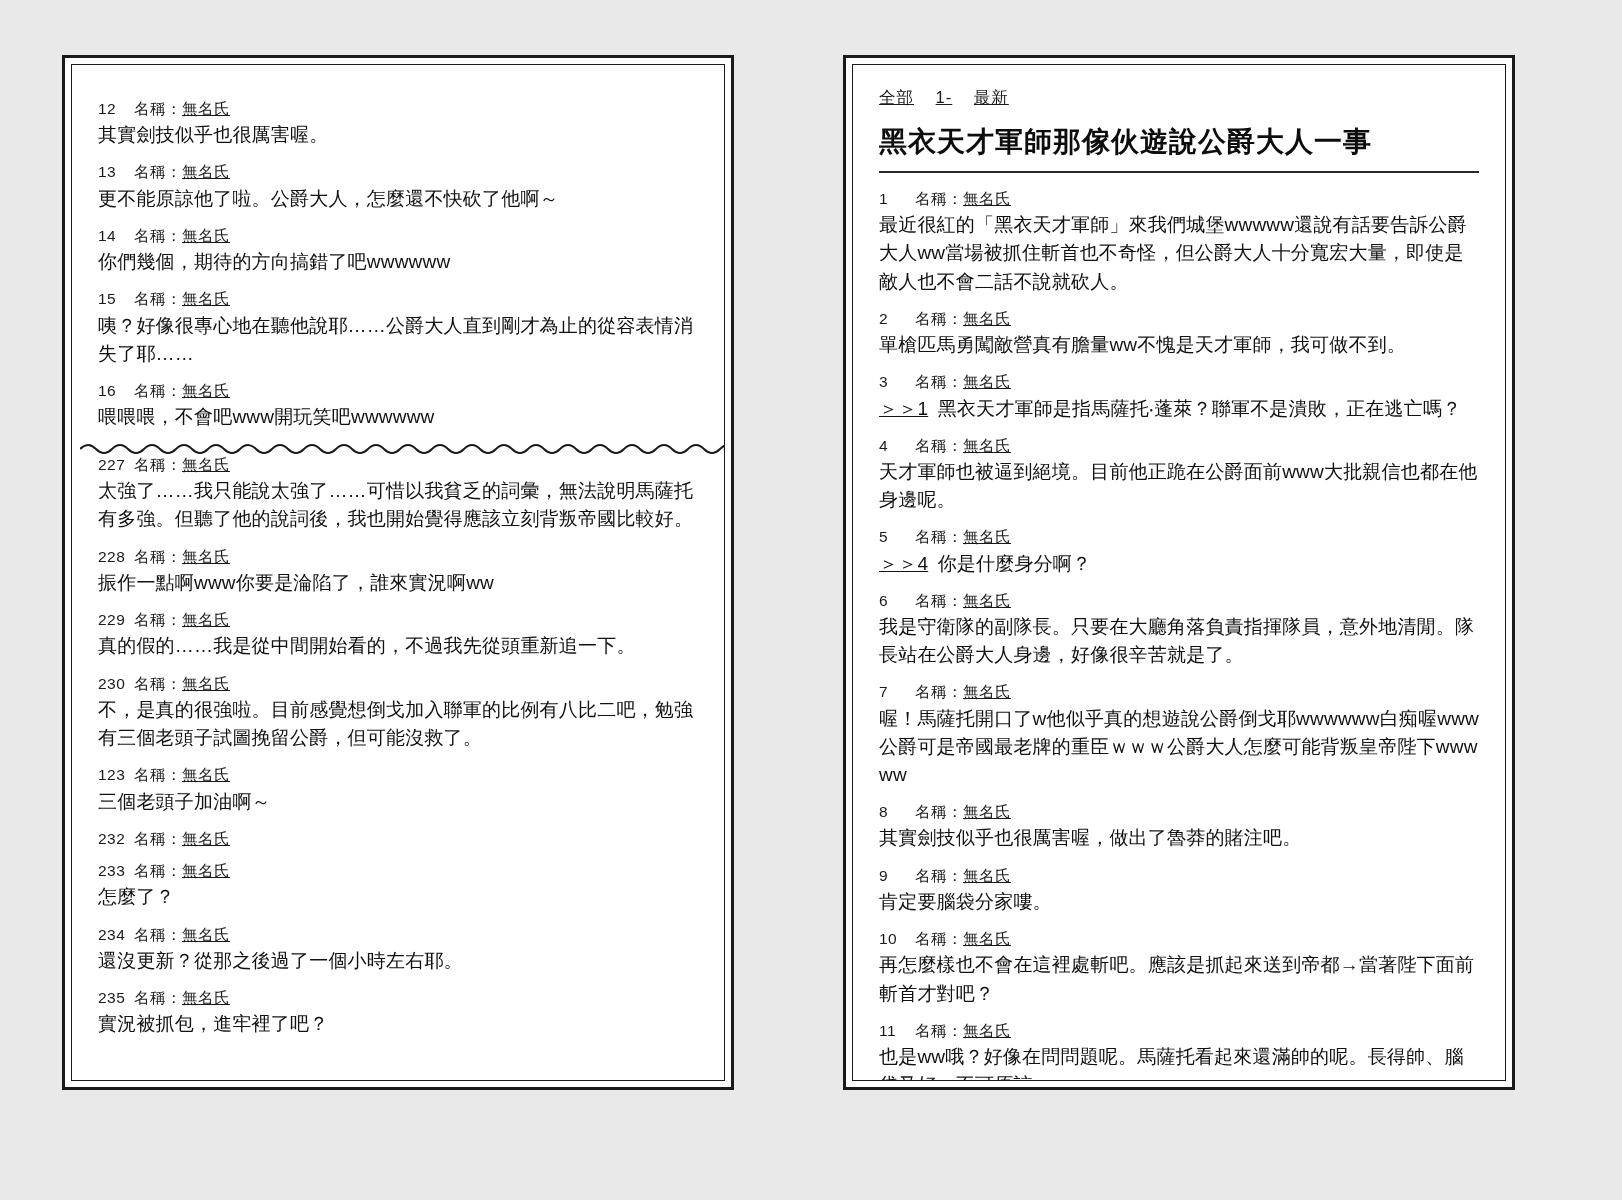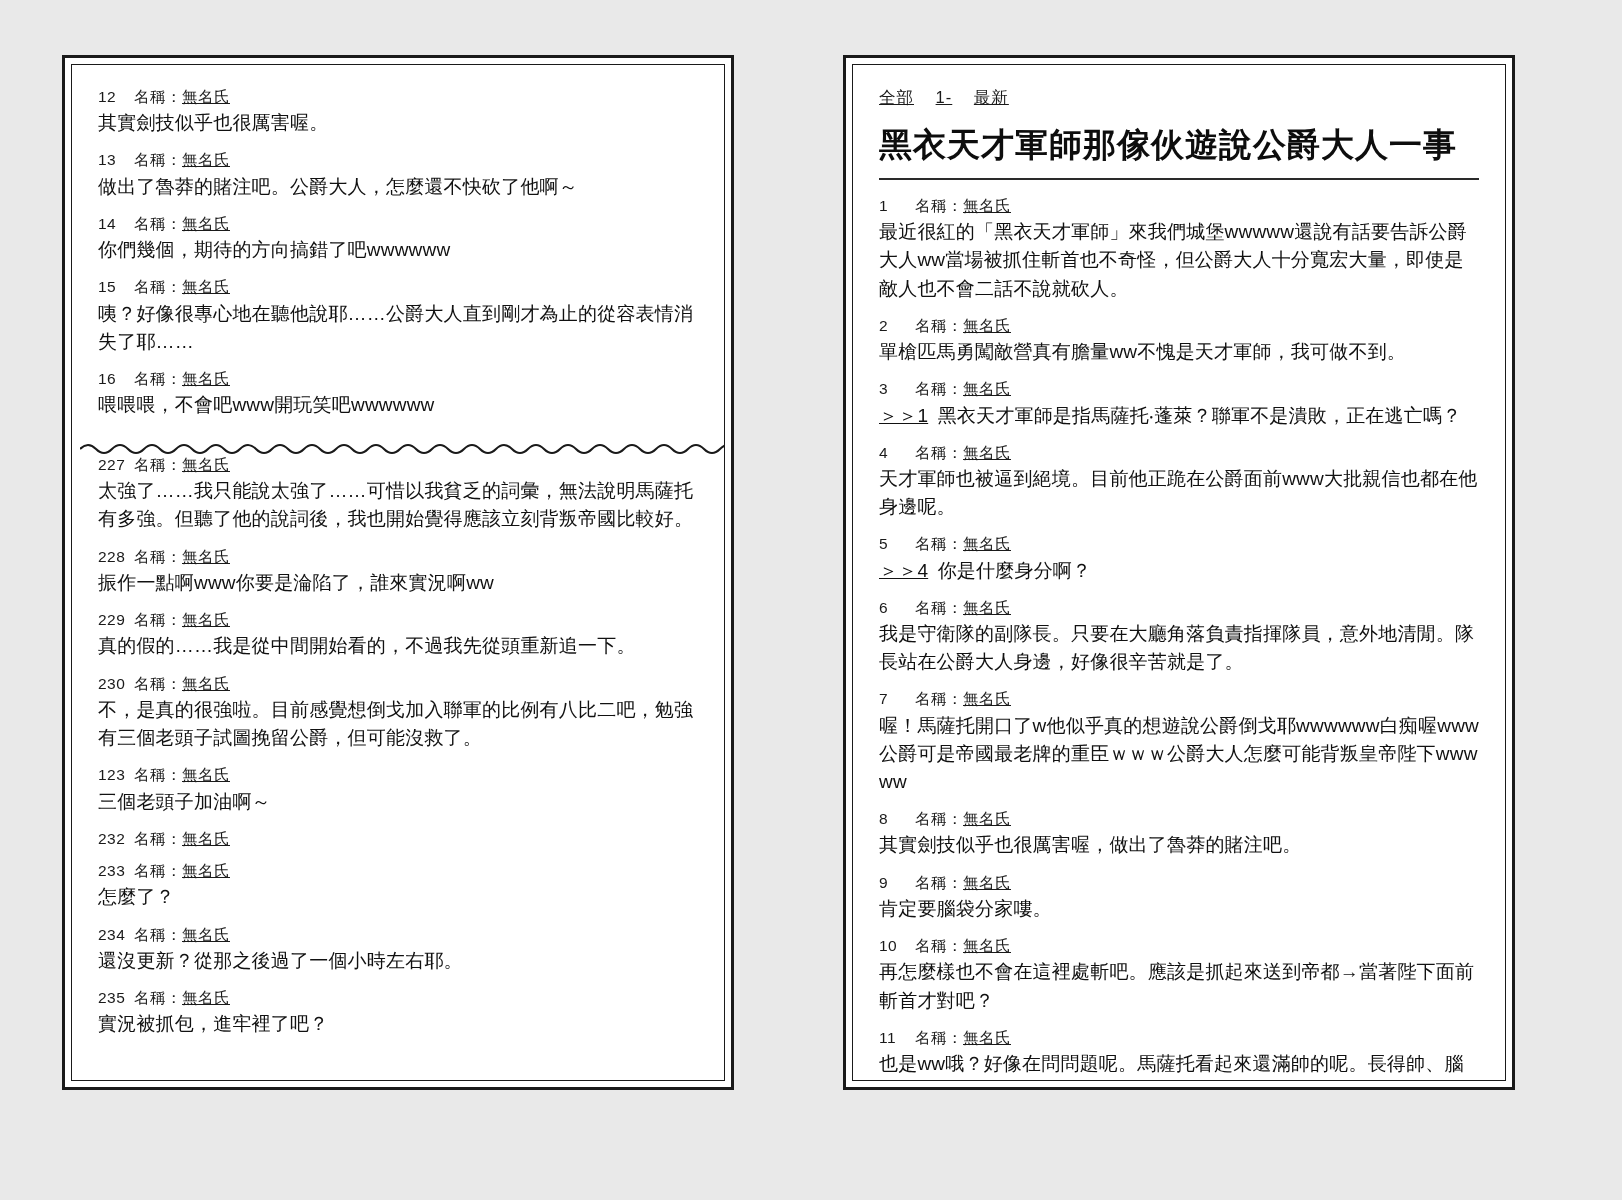--- a/index.html
+++ b/index.html
@@ -76,21 +76,21 @@
     word-break: break-all;
   }
   .quote-ref {
     text-decoration: underline;
     margin-right: 4px;
   }
 
   
   #left-top {
     position: absolute;
-    left: 0; right: 0; top: 0;
+    left: 0; right: 0; top: 12px;
     padding: 22px 26px 0 26px;
     box-sizing: border-box;
   }
   #wavy {
     position: absolute;
     left: 8px;
     right: 8px;
     top: 375px;
     height: 18px;
   }
@@ -104,21 +104,21 @@
 
   
   .nav-row {
     font-size: 16.5px;
     color: #1a1a1a;
     margin-bottom: 14px;
     letter-spacing: 1px;
   }
   .nav-row span { text-decoration: underline; margin-right: 16px; }
   .board-title {
-    font-size: 33px;
+    font-size: 28px;
     font-weight: bold;
     letter-spacing: 1px;
     color: #0d0d0d;
     padding-bottom: 10px;
     border-bottom: 2px solid #2a2a2a;
     margin-bottom: 16px;
     white-space: nowrap;
   }
 </style>
 </head>
@@ -129,21 +129,21 @@
   <div class="panel" id="left-panel">
     <div class="panel-inner">
 
       <div id="left-top">
           <div class="post">
             <div class="post-head"><span class="post-num">12</span><span class="post-namelabel">名稱：</span><span class="post-author">無名氏</span></div>
             <div class="post-body">其實劍技似乎也很厲害喔。</div>
           </div>
           <div class="post">
             <div class="post-head"><span class="post-num">13</span><span class="post-namelabel">名稱：</span><span class="post-author">無名氏</span></div>
-            <div class="post-body">做出了魯莽的賭注吧。公爵大人，怎麼還不快砍了他啊～</div>
+            <div class="post-body">更不能原諒他了啦。公爵大人，怎麼還不快砍了他啊～</div>
           </div>
           <div class="post">
             <div class="post-head"><span class="post-num">14</span><span class="post-namelabel">名稱：</span><span class="post-author">無名氏</span></div>
             <div class="post-body">你們幾個，期待的方向搞錯了吧wwwwww</div>
           </div>
           <div class="post">
             <div class="post-head"><span class="post-num">15</span><span class="post-namelabel">名稱：</span><span class="post-author">無名氏</span></div>
             <div class="post-body">咦？好像很專心地在聽他說耶……公爵大人直到剛才為止的從容表情消失了耶……</div>
           </div>
           <div class="post">

